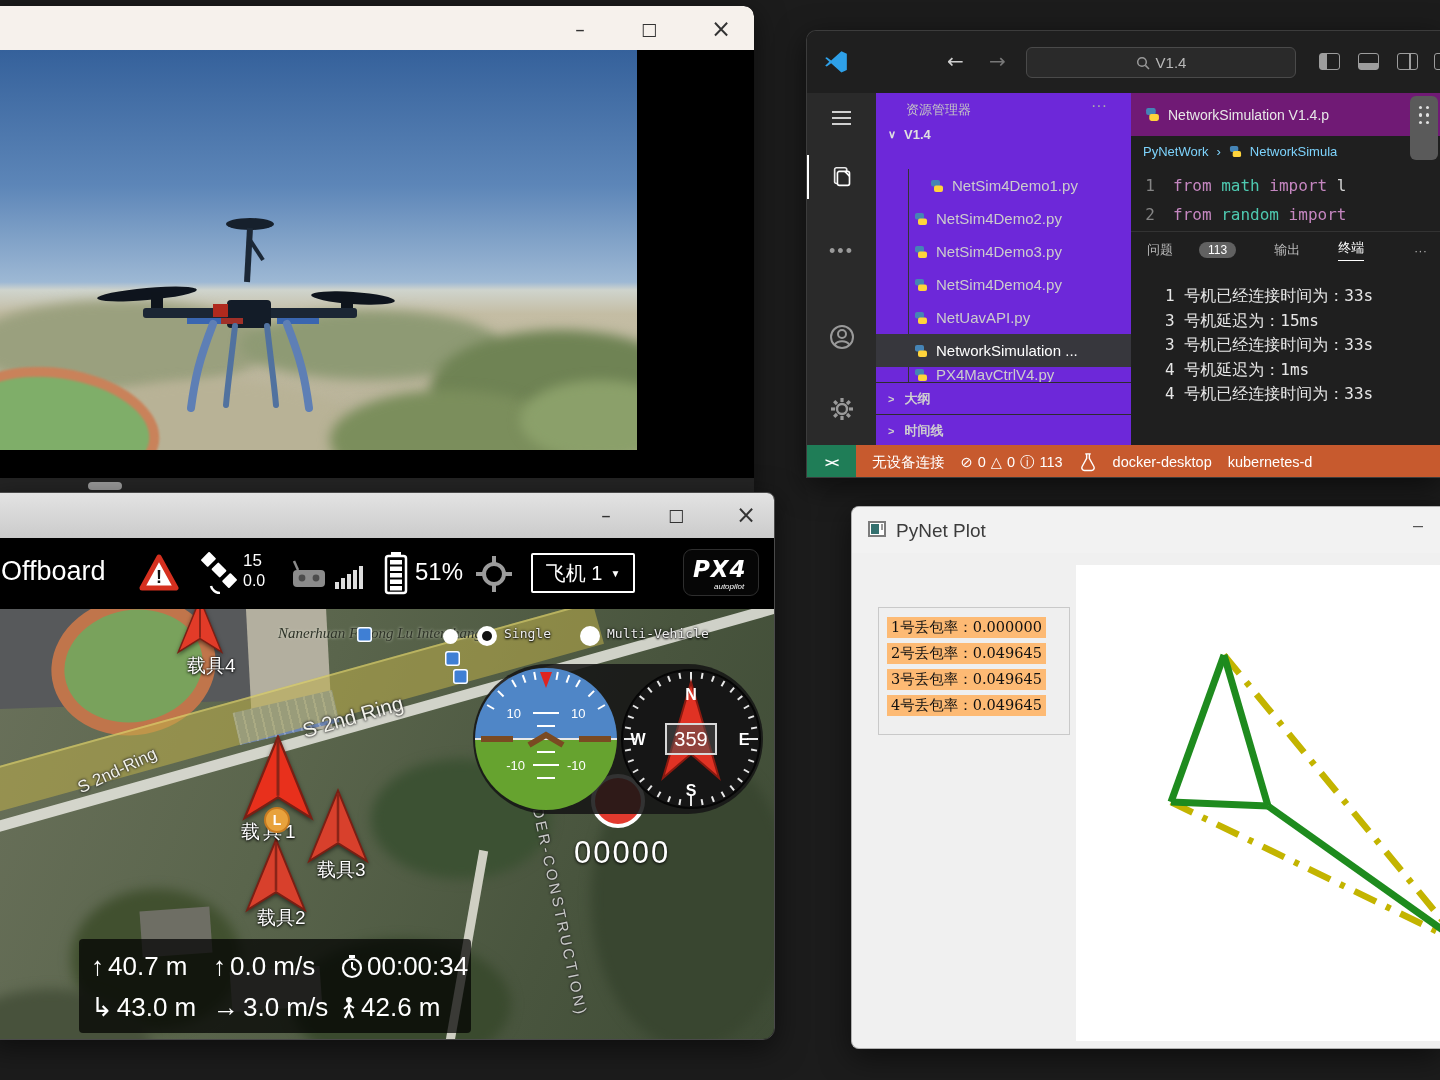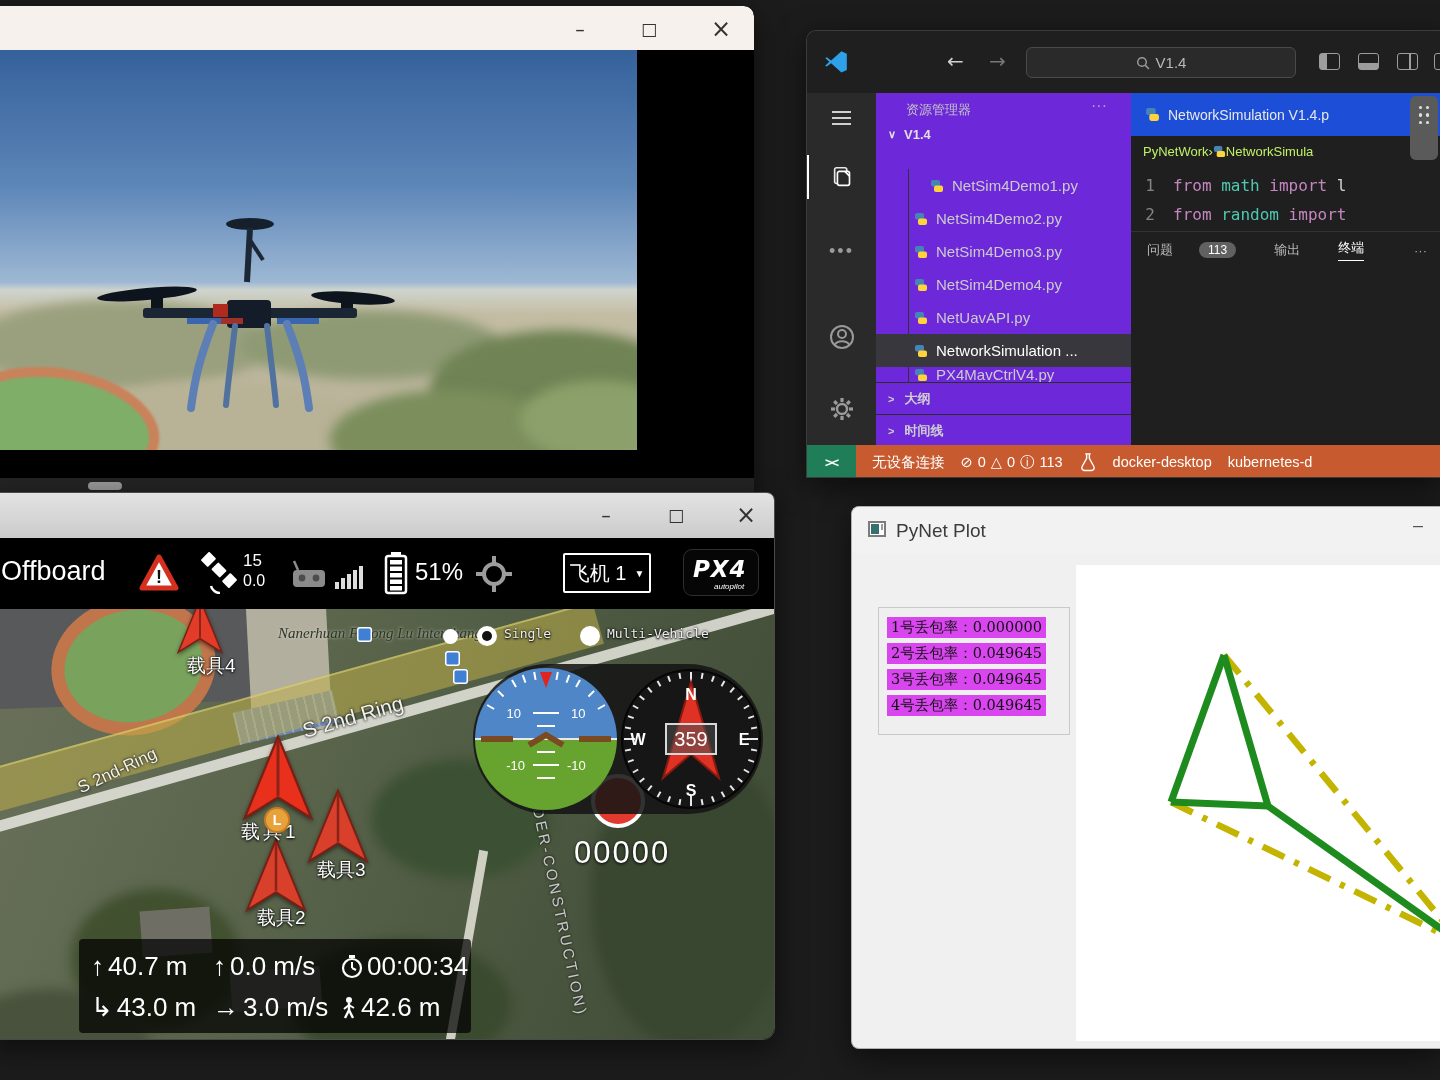--- a/index.html
+++ b/index.html
@@ -42,28 +42,28 @@
      display:flex; align-items:center; color:#e0e0e0; }
   .frow { position:absolute; left:0; width:100%; height:33px; display:flex; align-items:center; font-size:15px;
      color:#cccccc; }
   .frow .ftxt { margin-left:8px; white-space:nowrap; }
   .fguide { position:absolute; left:32px; top:76px; width:1px; height:213px; background:#333; }
   .pyico { width:14px; height:14px; margin-left:38px; flex:0 0 auto; }
   .secrow { position:absolute; left:0; width:100%; height:32px; border-top:1px solid #2d2d2d; display:flex;
      align-items:center; font-weight:bold; font-size:13px; color:#cfcfcf; }
   .editor { position:absolute; left:324px; top:0; width:310px; height:100%; background:#1f1f1f; }
   .tabbar { position:absolute; left:0; top:0; width:100%; height:43px; background:#181818; }
-  .tab { position:absolute; left:0; top:0; height:43px; width:100%; background:#1d4ed8; display:flex;
+  .tab { position:absolute; left:0; top:0; height:43px; width:100%; background:#701a75; display:flex;
      align-items:center; padding-left:14px; gap:8px; font-size:14px; color:#e8e8e8; }
   .gridhandle { position:absolute; right:3px; top:3px; width:28px; height:64px; background:#5a5a5a;
      border-radius:6px; z-index:5; display:flex; align-items:flex-start; justify-content:center; padding-top:8px; }
   .dots6 { width:14px; height:22px; display:grid; grid-template-columns:1fr 1fr; grid-template-rows:1fr 1fr 1fr; }
   .dots6 i { width:3.5px; height:3.5px; border-radius:50%; background:#e0e0e0; margin:auto; }
-  .crumbs { position:absolute; left:0; top:43px; height:30px; display:flex; align-items:center; gap:0;
-     padding-left:12px; color:#bef264; font-size:13px; }
+  .crumbs { position:absolute; left:0; top:43px; height:30px; display:flex; align-items:center; gap:8px;
+     padding-left:12px; color:#7dd3fc; font-size:13px; }
   .code { position:absolute; left:0; top:78px; width:100%; height:60px; font-family:"DejaVu Sans Mono",monospace;
      font-size:16px; line-height:29px; }
   .cline { display:flex; }
   .lnum { width:42px; text-align:right; color:#858585; padding-right:18px; flex:0 0 auto; }
   .kw { color:#c586c0; } .mod { color:#4ec9b0; } .pln { color:#d4d4d4; }
   .panel { position:absolute; left:0; top:138px; width:100%; height:214px; background:#1f1f1f;
      border-top:1px solid #333; }
   .ptabs { position:absolute; left:0; top:0; width:100%; height:36px; display:flex; align-items:center;
      gap:38px; padding-left:16px; font-size:13px; color:#bbbbbb; }
   .badge { background:#616161; color:#fff; border-radius:10px; padding:1px 9px; font-size:12px; margin-left:-12px; }
@@ -97,32 +97,32 @@
   .radio { position:absolute; width:20px; height:20px; border-radius:50%; background:#fff; z-index:5; }
   .radiodot { position:absolute; left:5px; top:5px; width:10px; height:10px; border-radius:50%; background:#111; }
   .rlabel { position:absolute; color:#ececec; font-family:"DejaVu Sans Mono",monospace; font-size:13px;
      text-shadow:0 1px 2px #000,0 0 3px #000; z-index:5; }
   .telem { position:absolute; left:88px; top:330px; width:392px; height:94px; background:rgba(0,0,0,.72);
      border-radius:4px; color:#fff; z-index:5; padding:7px 0 0 12px; }
   .trow { display:flex; height:41px; align-items:center; }
   .tcell { display:flex; align-items:center; gap:4px; font-size:26px; }
   .busico { position:absolute; width:15px; height:15px; background:#3f7fd4; border-radius:3px; z-index:2;
      box-shadow:0 0 0 1.5px #fff inset; }
-  .dropdown { position:absolute; left:540px; top:15px; width:88px; height:40px; border:2px solid #fff;
-     border-radius:2px; display:flex; align-items:center; justify-content:center; gap:8px; font-size:20px;margin-left:32px; }
+  .dropdown { position:absolute; left:540px; top:15px; width:104px; height:40px; border:2px solid #fff;
+     border-radius:2px; display:flex; align-items:center; justify-content:center; gap:8px; font-size:20px; }
   .px4logo { position:absolute; left:692px; top:11px; width:76px; height:47px; background:#060606;
      border:1px solid #2e2e2e; border-radius:9px; color:#fff; overflow:hidden; }
 
   
   .win4 { left:851px; top:506px; width:589px; height:543px; background:#f0f0f0;
           border:1px solid #b0b0b0; border-right:none; border-radius:8px 0 0 8px; overflow:hidden; }
   .pn-title { position:absolute; left:0; top:0; width:100%; height:46px; background:#f2f2f2; color:#3c3c3c; }
   .pn-stats { position:absolute; left:26px; top:100px; width:192px; height:128px; background:#efefef;
      border:1px solid #c9c9c9; padding:9px 0 0 8px; }
-  .pn-row { display:inline-block; background:#d946ef; color:#111; font-family:"DejaVu Serif",serif;
+  .pn-row { display:inline-block; background:#fdba74; color:#111; font-family:"DejaVu Serif",serif;
      font-size:14.5px; padding:1px 4px; margin-bottom:5px; white-space:nowrap; }
   .pn-plot { position:absolute; left:224px; top:58px; width:365px; height:476px; background:#fff; }
 </style>
 </head>
 <body>
 
 <div class="win win1">
   <div class="win1-title">
     <div class="wbtn" style="left:563px;">–</div>
     <div class="wbtn" style="left:632px; font-size:17px;">□</div>
@@ -350,20 +350,27 @@
           <span class="kw">import</span>
         </div>
       </div>
       <div class="panel">
         <div class="ptabs">
           <span>问题</span>
           <span class="badge">113</span>
           <span>输出</span>
           <span class="ptab-active">终端</span>
           <span style="position:absolute;right:14px;color:#aaa;">···</span>
+        </div>
+        <div class="term">
+          <div>1 号机已经连接时间为：33s</div>
+          <div>3 号机延迟为：15ms</div>
+          <div>3 号机已经连接时间为：33s</div>
+          <div>4 号机延迟为：1ms</div>
+          <div>4 号机已经连接时间为：33s</div>
         </div>
       </div>
     </div>
   </div>
 
   <div class="statusbar">
     <div class="remotebox">
       <span>&gt;&lt;</span>
     </div>
     <div class="sbitem">

